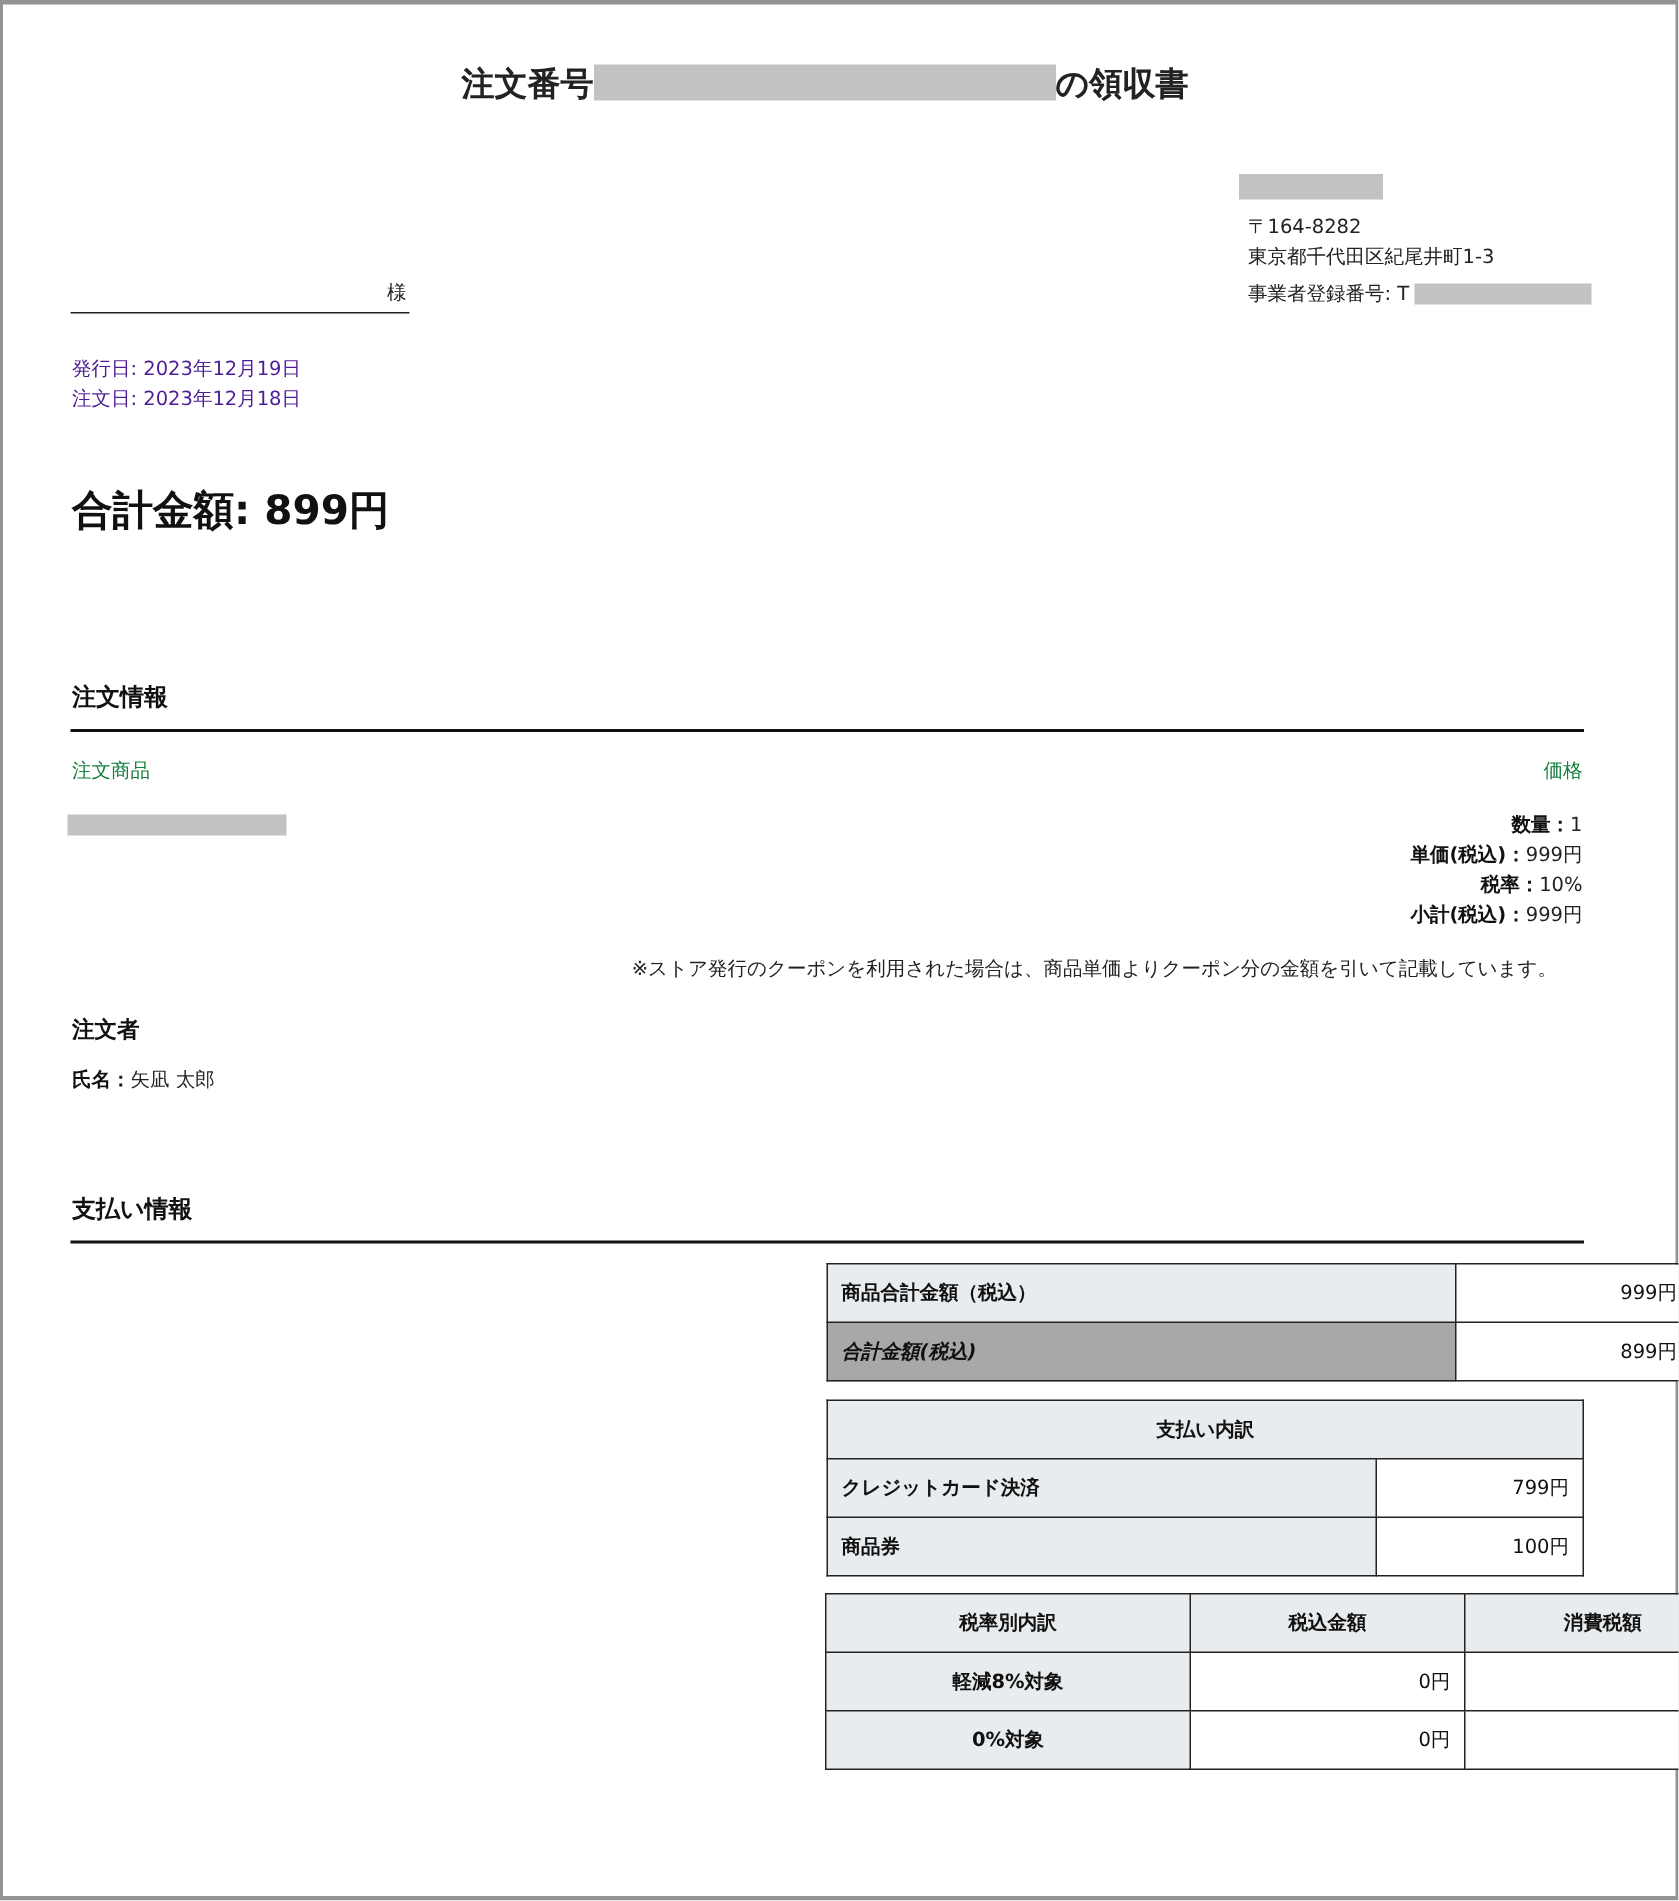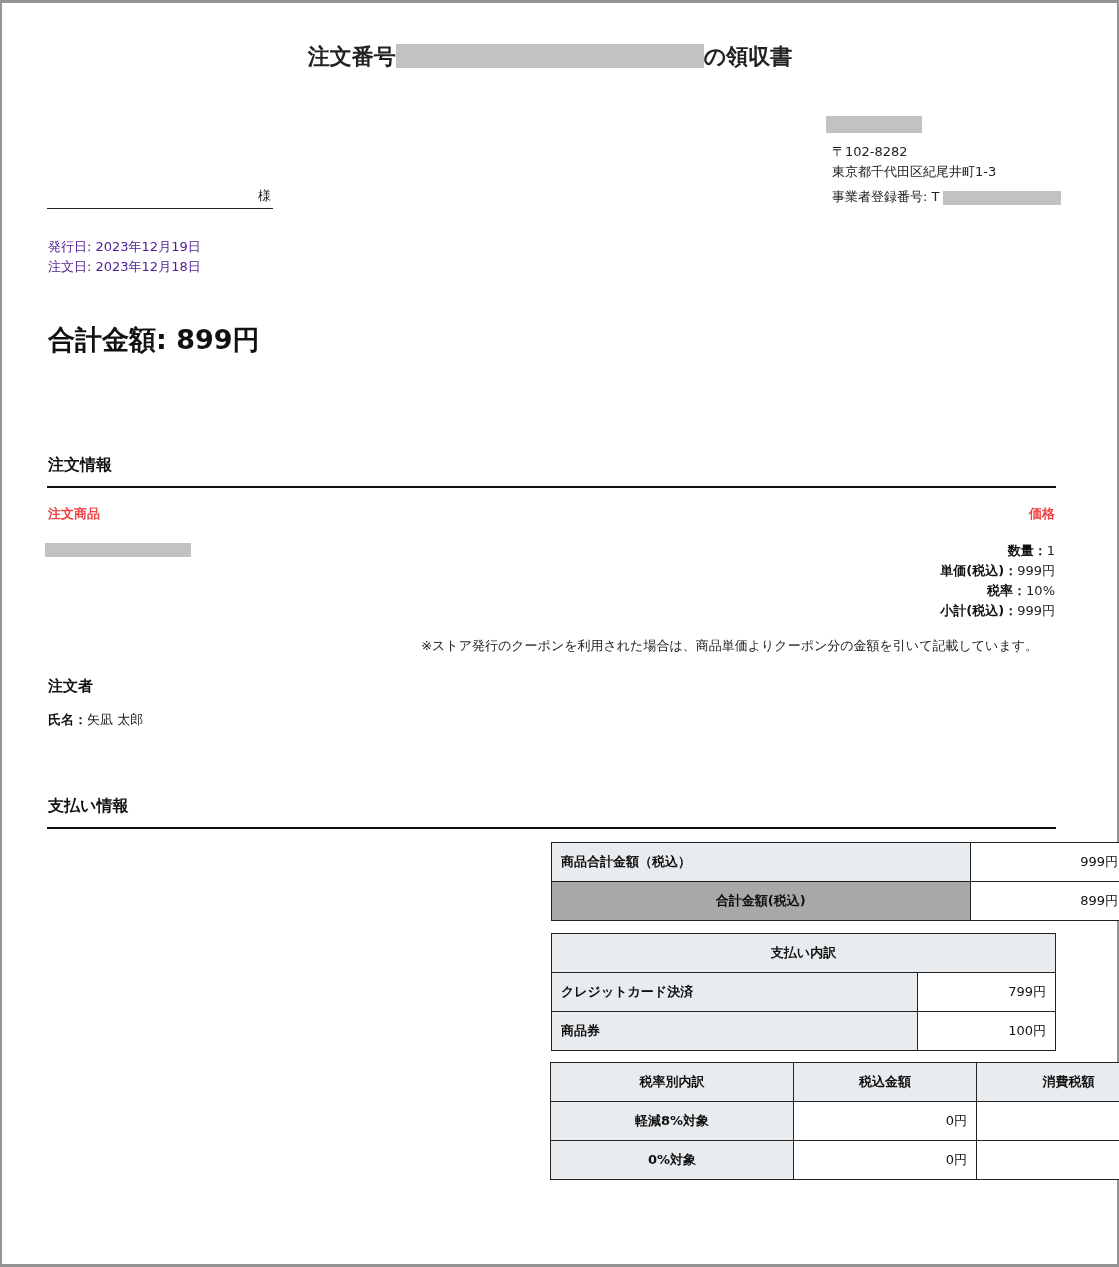--- a/index.html
+++ b/index.html
@@ -20,52 +20,52 @@
 
   .recipient { left: 47px; top: 186px; width: 226px; height: 23px; border-bottom: 1.5px solid #222; text-align: right; font-size: 13px; color: #222; padding-right: 2px; line-height: 20px; }
 
   .dates { left: 48px; top: 237px; font-size: 13px; line-height: 20px; color: #4c1d95; }
 
   .total { left: 48px; top: 322px; font-size: 27px; font-weight: bold; color: #111; }
 
   .section-h { left: 48px; font-size: 16px; font-weight: bold; color: #111; }
   .rule { left: 47px; width: 1009px; height: 2px; background: #111; }
 
-  .col-h { font-size: 13px; font-weight: bold; color: #ef4444; }
+  .col-h { font-size: 13px; font-weight: normal; color: #15803d; }
   .item-redact { left: 45px; top: 543px; width: 146px; height: 14px; }
   .item-specs { right: 64px; top: 541px; text-align: right; font-size: 13px; line-height: 20px; color: #222; }
   .item-specs b { color: #111; }
   .note { right: 81px; top: 637px; font-size: 13px; color: #222; }
 
   .buyer-name { left: 48px; top: 711px; font-size: 13px; color: #222; }
   .buyer-name b { color: #111; }
 
   table { border-collapse: collapse; font-size: 13px; color: #111; }
   td, th { border: 1.5px solid #222; height: 39px; padding: 0 9px; }
   .t1 { left: 551px; top: 842px; width: 577px; }
   .t2 { left: 551px; top: 933px; width: 505px; }
   .t3 { left: 550px; top: 1062px; width: 611px; padding-left: 23px; }
   .lbl { background: #e9ecee; font-weight: bold; text-align: left; }
-  .lbl-dark { background: #a8a8a8; font-weight: bold; text-align: center; }
+  .lbl-dark { background: #a8a8a8; font-weight: bold; text-align: left; font-style: italic; }
   .num { text-align: right; background: #fff; font-weight: normal; }
   .hdr { background: #e9ecee; font-weight: bold; text-align: center; }
   .ctr { background: #e9ecee; font-weight: bold; text-align: center; }
 </style>
 </head>
 <body>
 
 <div class="frame"></div>
 
 <div class="abs title">
   <span>注文番号</span><span class="redact"></span><span>の領収書</span>
 </div>
 
 <div class="abs issuer">
   <span class="redact name-redact"></span>
-  <div class="line">〒102-8282</div>
+  <div class="line">〒164-8282</div>
   <div class="line">東京都千代田区紀尾井町1-3</div>
   <div class="reg"><span>事業者登録番号: T</span><span class="redact"></span></div>
 </div>
 
 <div class="abs recipient">
   <span>様</span>
 </div>
 
 <div class="abs dates">
   <div>発行日: 2023年12月19日</div>

